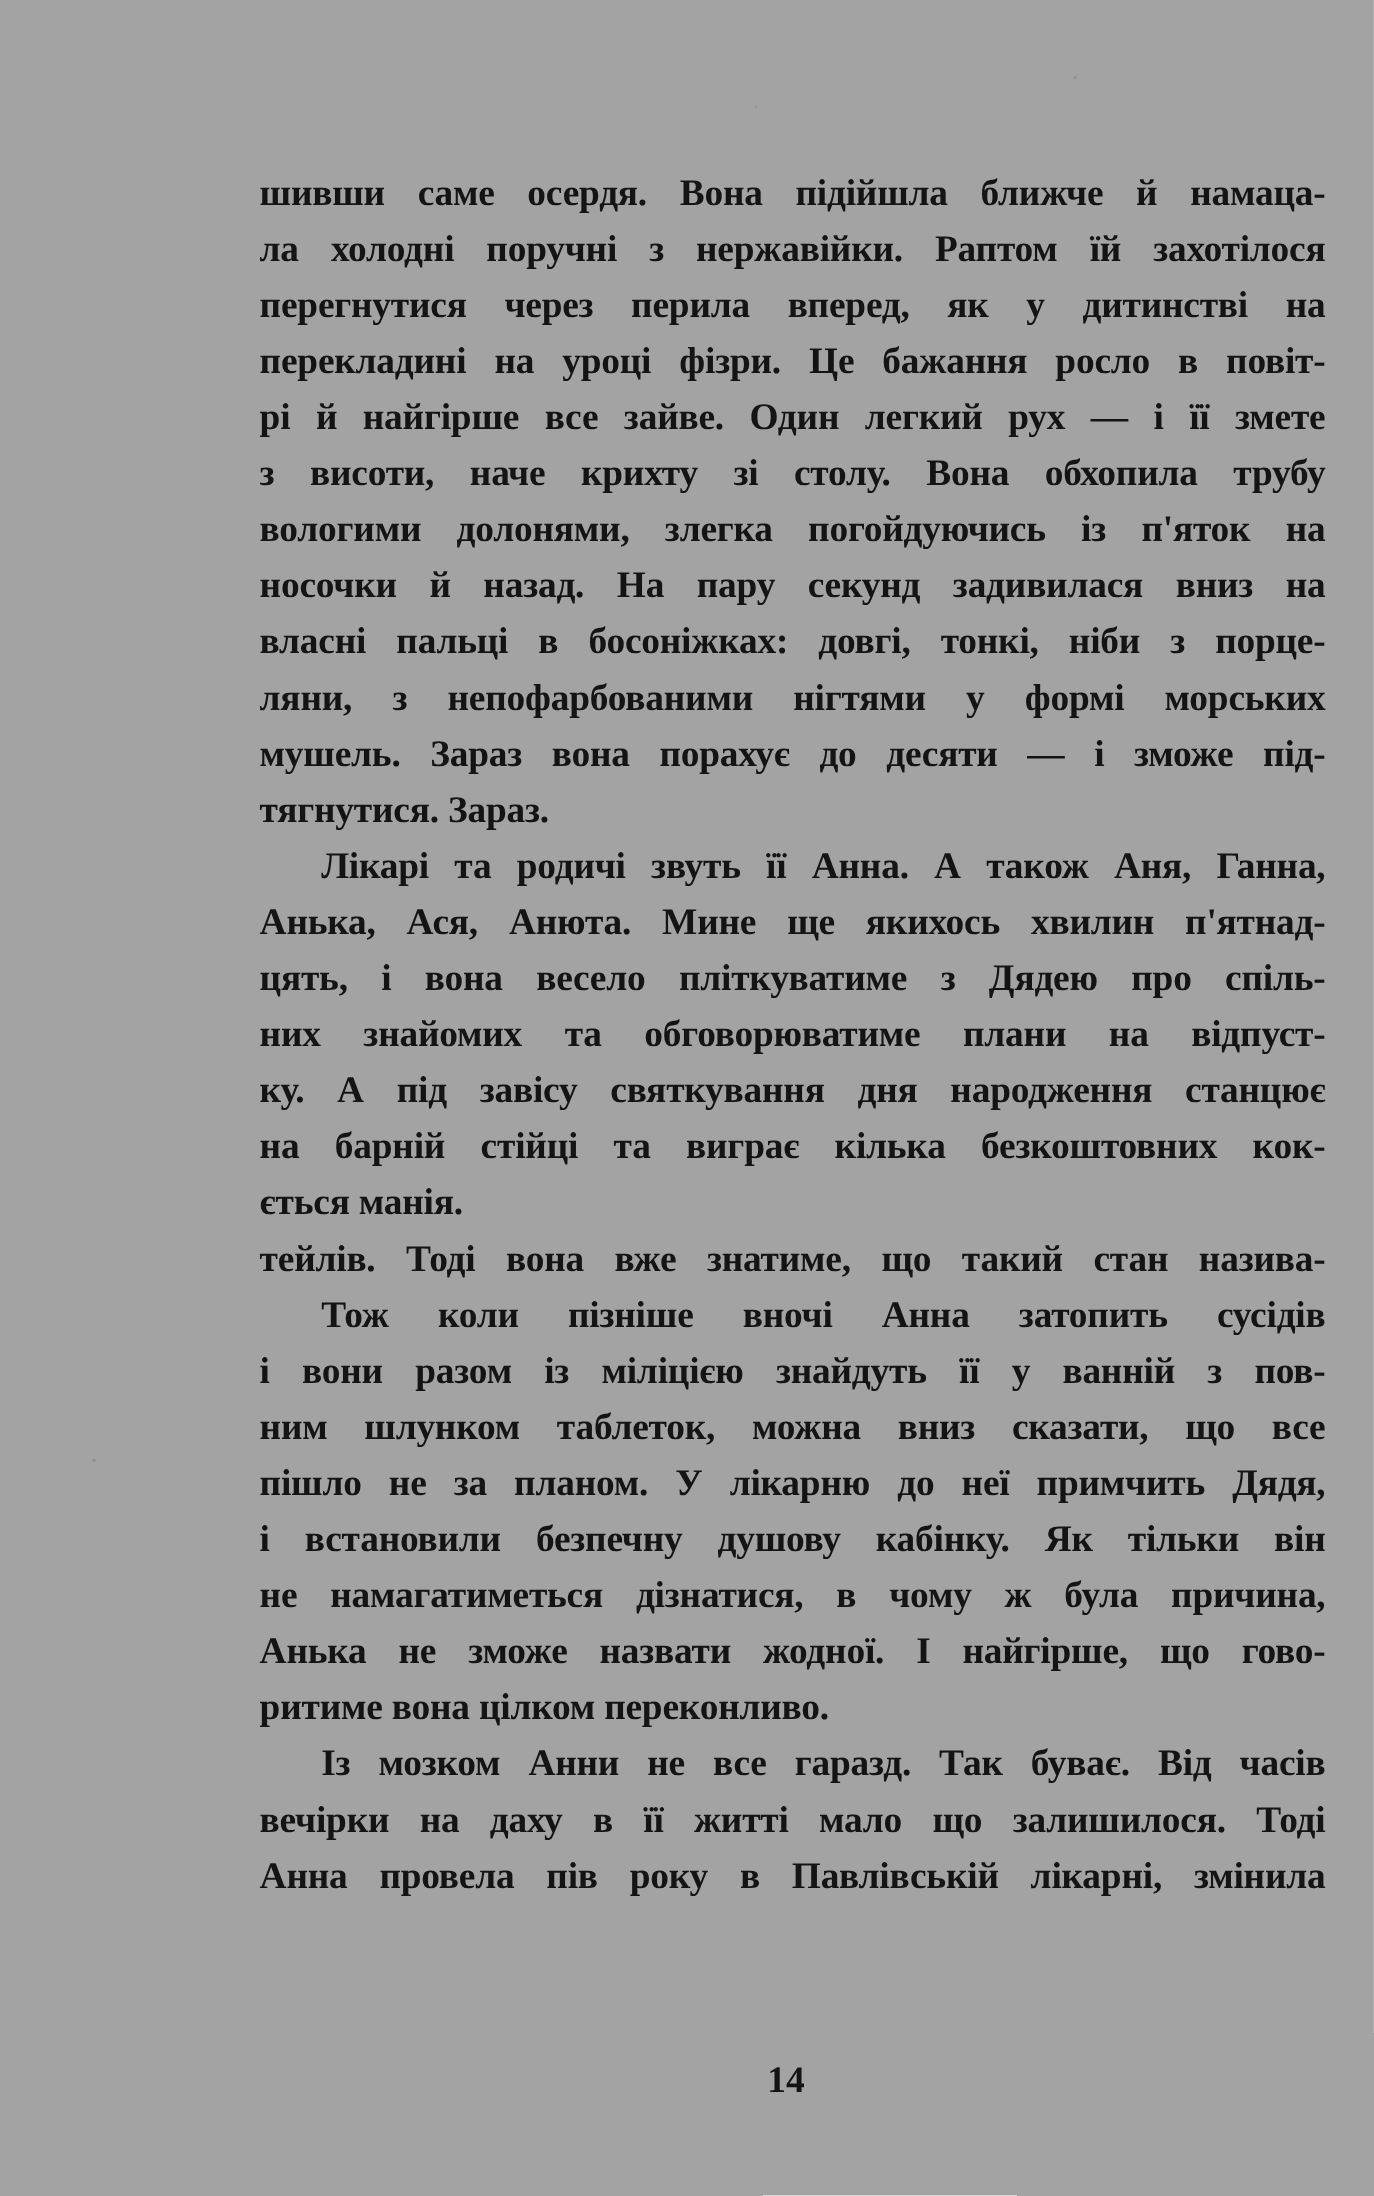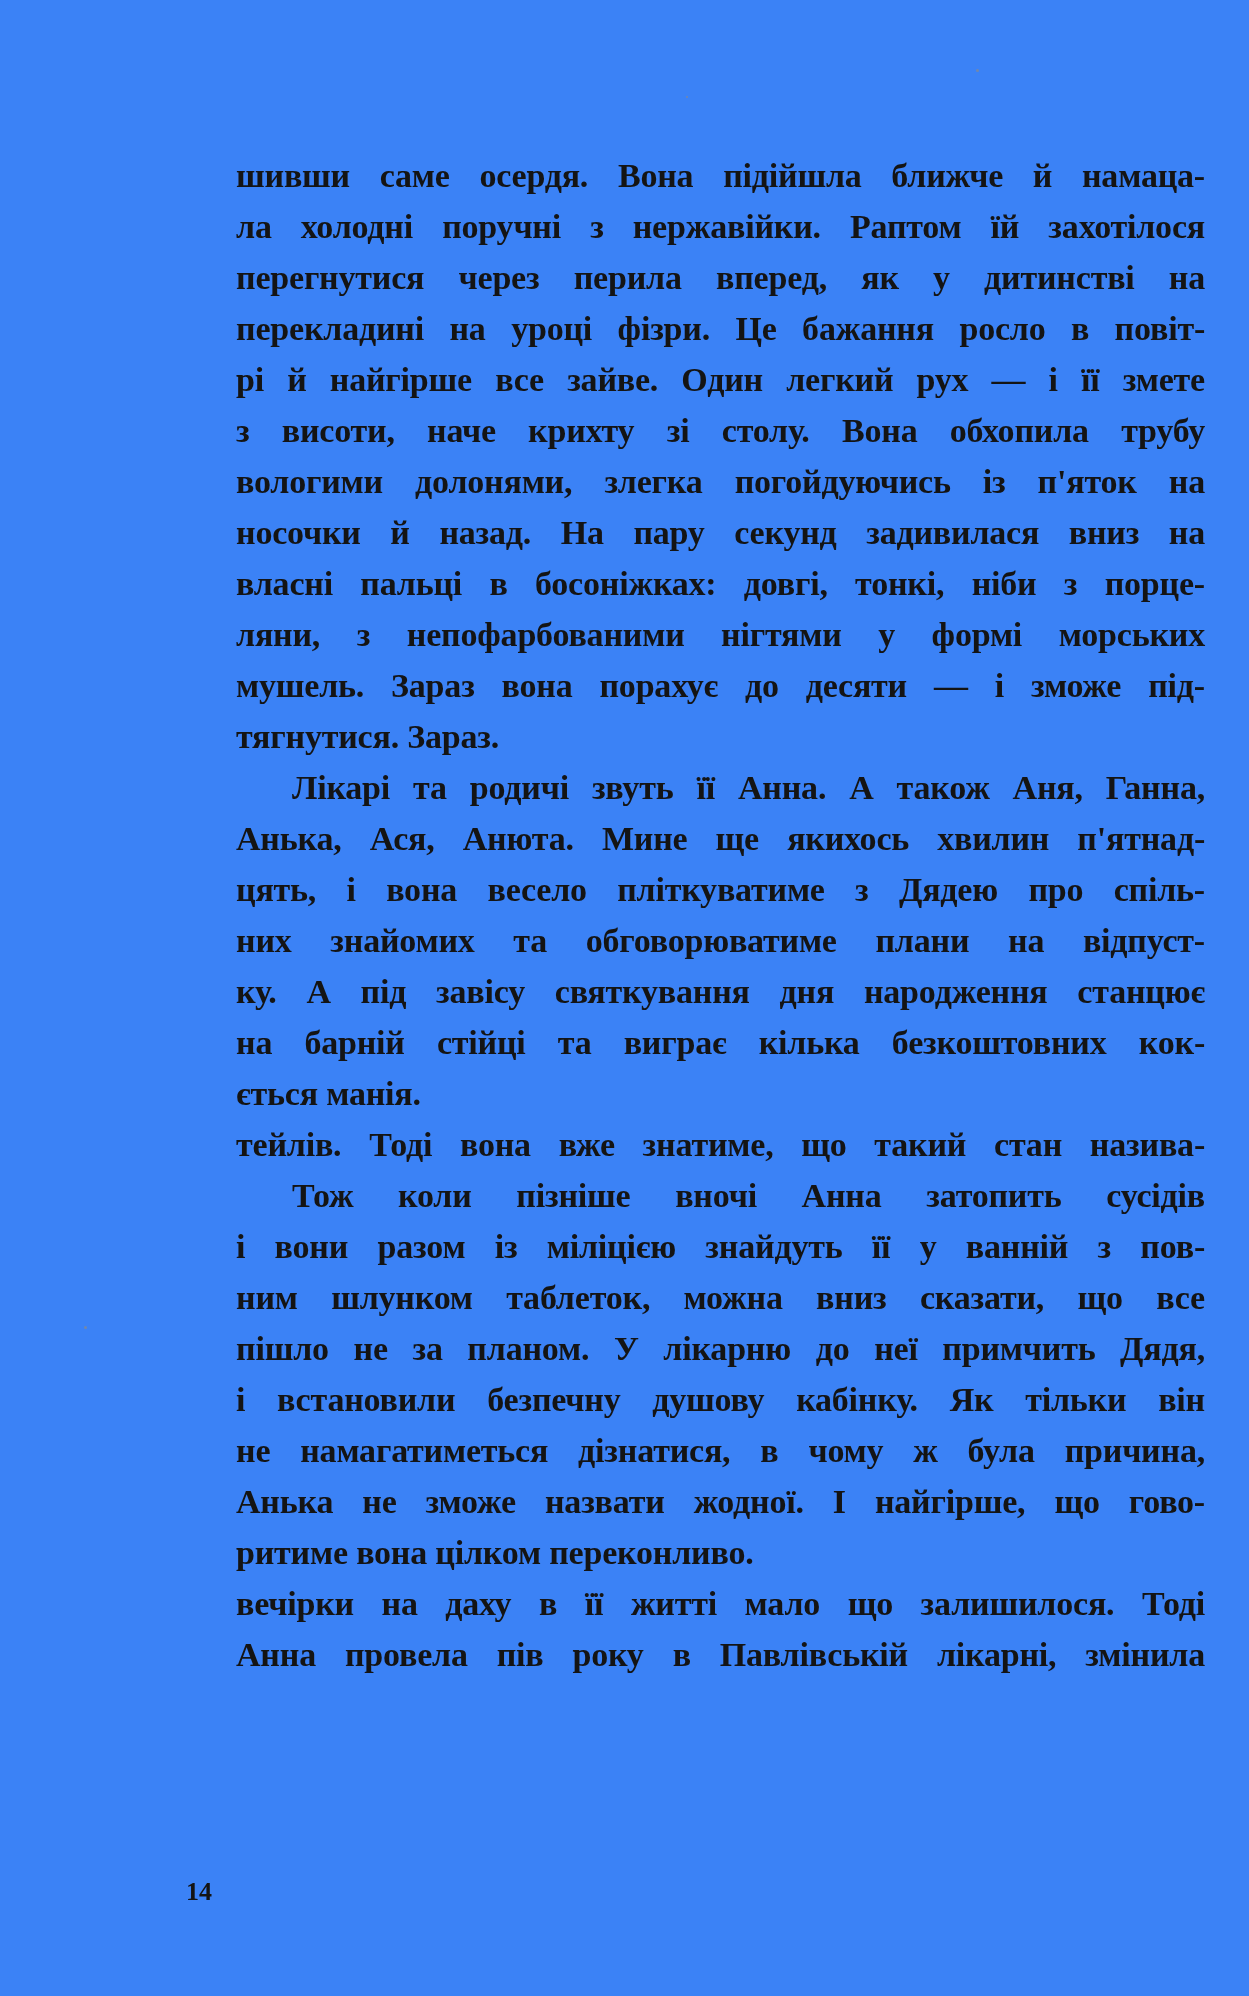--- a/index.html
+++ b/index.html
@@ -12,21 +12,21 @@
       height: 1996px;
       position: relative;
       overflow: hidden;
     }
     .page {
       position: absolute;
       left: 0;
       top: 0;
       width: 1249px;
       height: 1996px;
-      background: #3b82f6;
+      background: #a3a3a3;
     }
     .text-block {
       position: absolute;
       left: 236px;
       top: 150px;
       width: 969px;
       font-family: "Liberation Serif", "DejaVu Serif", serif;
       font-size: 34px;
       line-height: 51px;
       color: #141414;
@@ -50,25 +50,25 @@
       text-align-last: left;
     }
     .line.first {
       padding-left: 56px;
     }
     .page-number {
       position: absolute;
       left: 0;
       width: 1243px;
       top: 1870px;
-      text-align: left;
+      text-align: center;
       padding-left: 186px;
       box-sizing: border-box;
       font-family: "Liberation Serif", "DejaVu Serif", serif;
-      font-size: 26px;
+      font-size: 34px;
       line-height: 44px;
       color: #141414;
       font-weight: 700;
     }
     .speck {
       position: absolute;
       width: 3px;
       height: 3px;
       border-radius: 50%;
       background: #8a8a8a;
@@ -117,20 +117,21 @@
       <span class="line">і вони разом із міліцією знайдуть її у ванній з пов-</span>
       <span class="line">ним шлунком таблеток, можна вниз сказати, що все</span>
       <span class="line">пішло не за планом. У лікарню до неї примчить Дядя,</span>
       <span class="line">і встановили безпечну душову кабінку. Як тільки він</span>
       <span class="line">не намагатиметься дізнатися, в чому ж була причина,</span>
       <span class="line">Анька не зможе назвати жодної. І найгірше, що гово-</span>
       <span class="line last">ритиме вона цілком переконливо.</span>
     </p>
 
     <p class="paragraph">
+      <span class="line first">Із мозком Анни не все гаразд. Так буває. Від часів</span>
       <span class="line">вечірки на даху в її житті мало що залишилося. Тоді</span>
       <span class="line">Анна провела пів року в Павлівській лікарні, змінила</span>
     </p>
 
   </div>
 
   <div class="page-number">14</div>
 
 </div>
 

